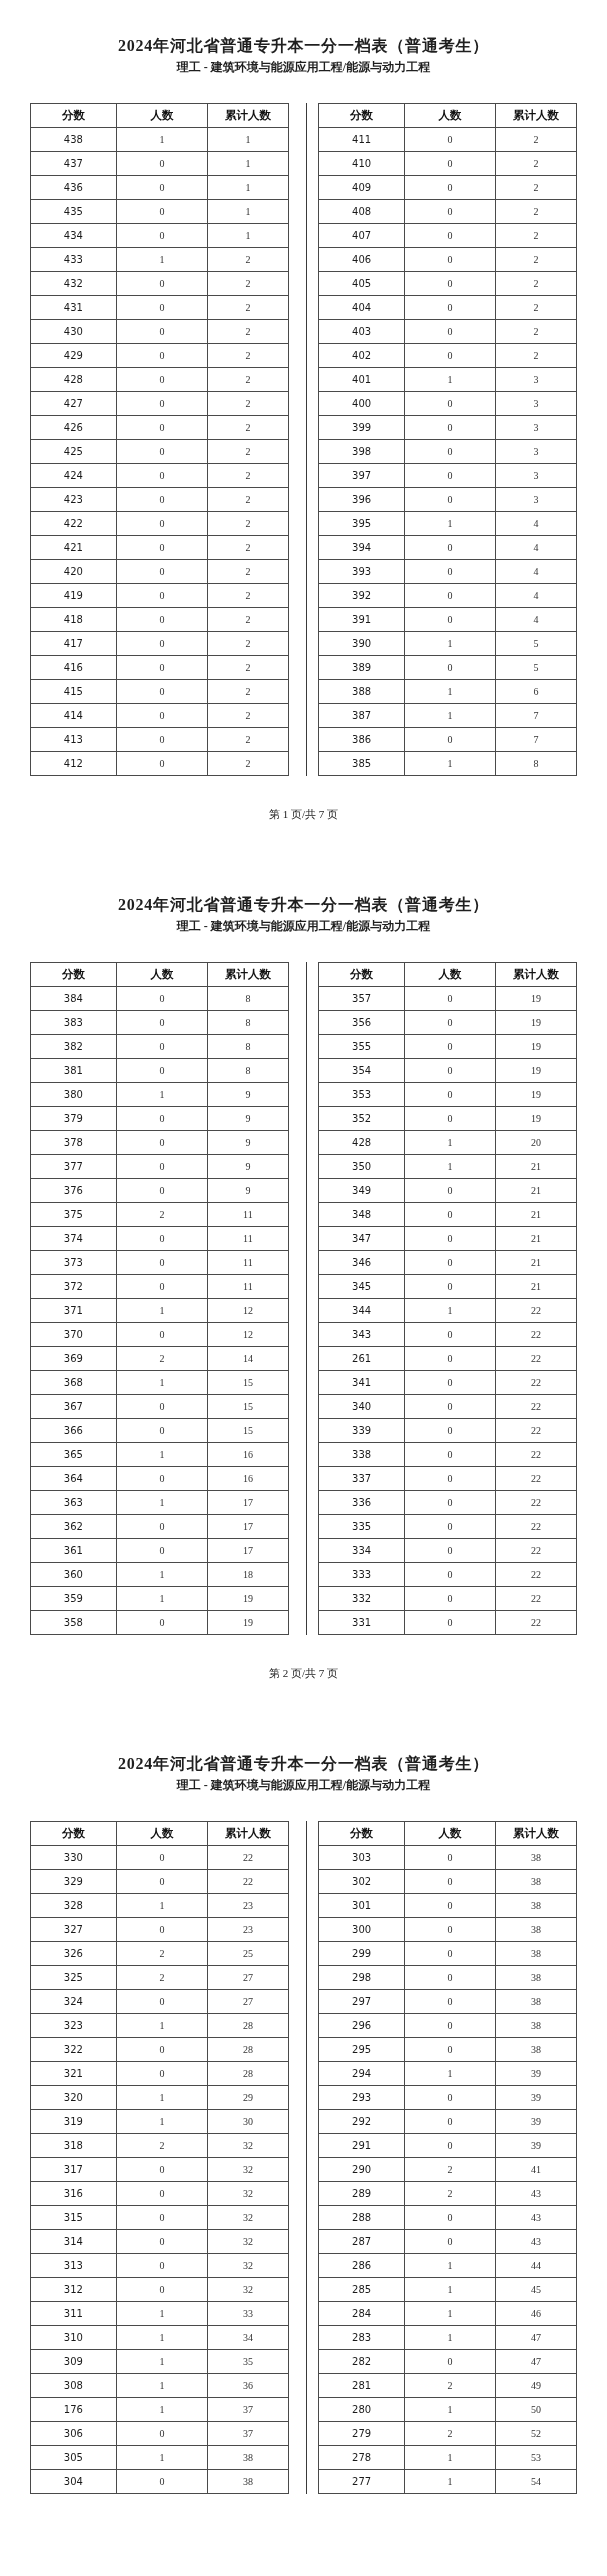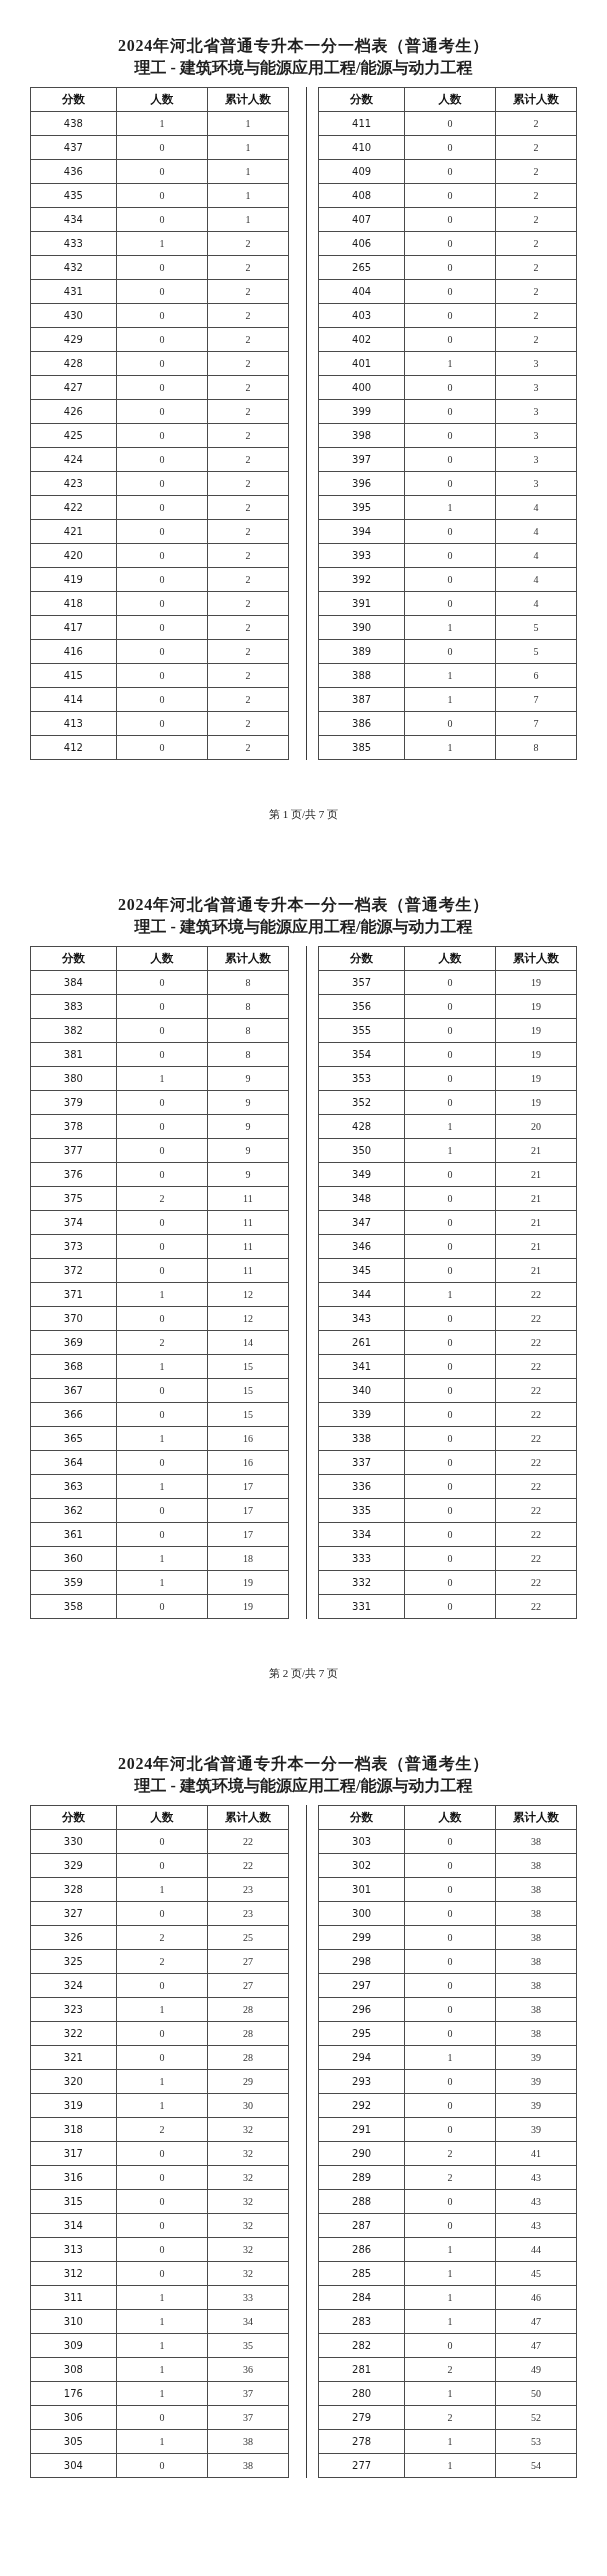--- a/index.html
+++ b/index.html
@@ -24,28 +24,28 @@
   .page-title {
     text-align: center;
     font-size: 16px;
     font-weight: bold;
     line-height: 23px;
     letter-spacing: 0.8px;
     font-family: "Liberation Serif", "DejaVu Serif", serif;
   }
   .page-subtitle {
     text-align: center;
-    font-size: 16px;
+    font-size: 12px;
     font-weight: bold;
     line-height: 15.3px;
     margin-top: 3.1px;
     font-family: "Liberation Serif", "DejaVu Serif", serif;
   }
   .tables-wrap {
-    margin-top: 12px;
+    margin-top: 28px;
     display: flex;
     justify-content: center;
     align-items: center;
   }
   .score-table {
     border-collapse: collapse;
     width: 258px;
     table-layout: fixed;
     border: 1.5px solid #3f3f3f;
   }
@@ -293,21 +293,21 @@
               <td class="score">407</td>
               <td class="num">0</td>
               <td class="num">2</td>
             </tr>
             <tr>
               <td class="score">406</td>
               <td class="num">0</td>
               <td class="num">2</td>
             </tr>
             <tr>
-              <td class="score">265</td>
+              <td class="score">405</td>
               <td class="num">0</td>
               <td class="num">2</td>
             </tr>
             <tr>
               <td class="score">404</td>
               <td class="num">0</td>
               <td class="num">2</td>
             </tr>
             <tr>
               <td class="score">403</td>

